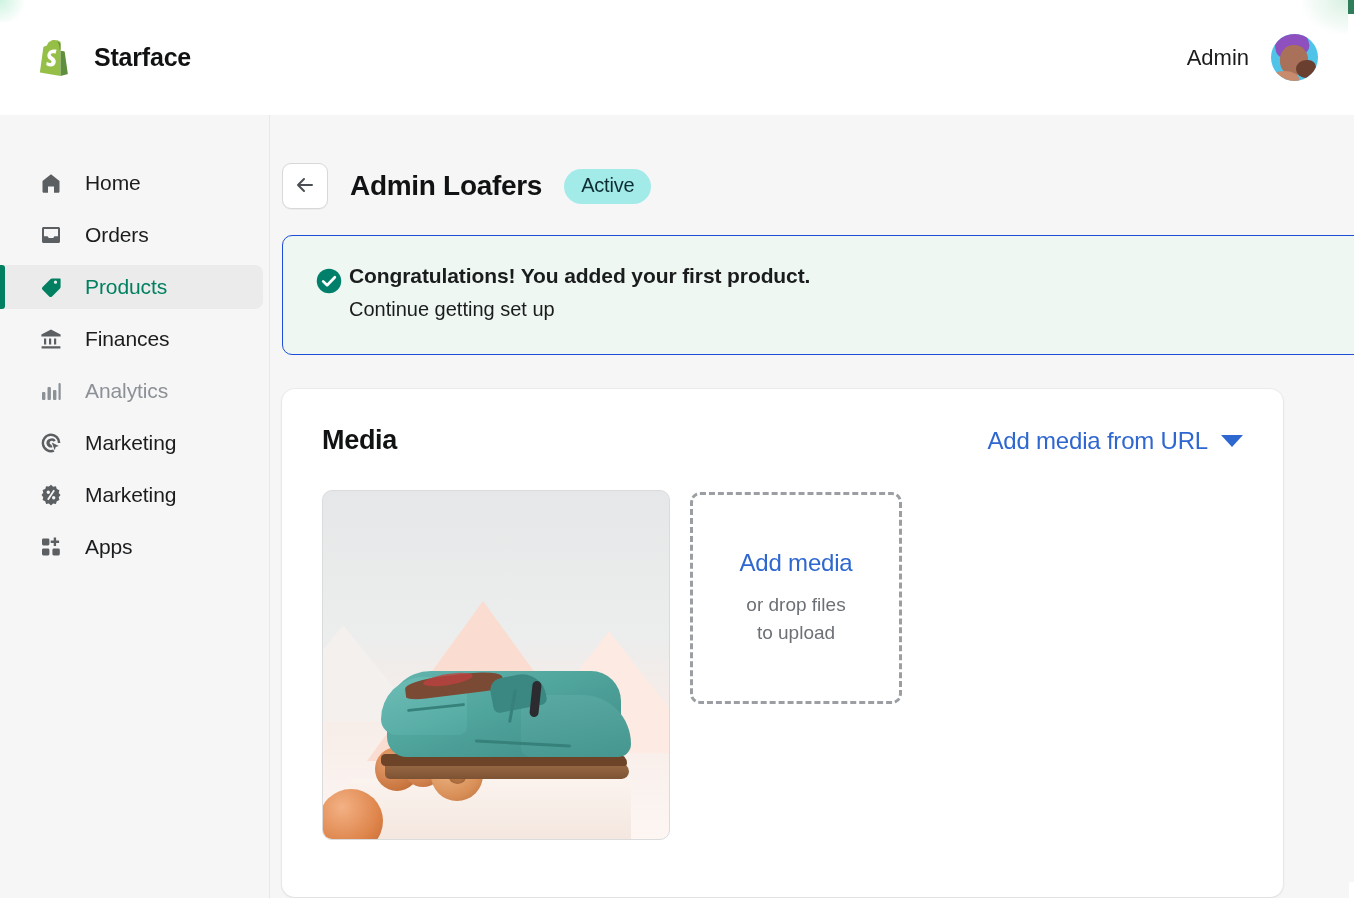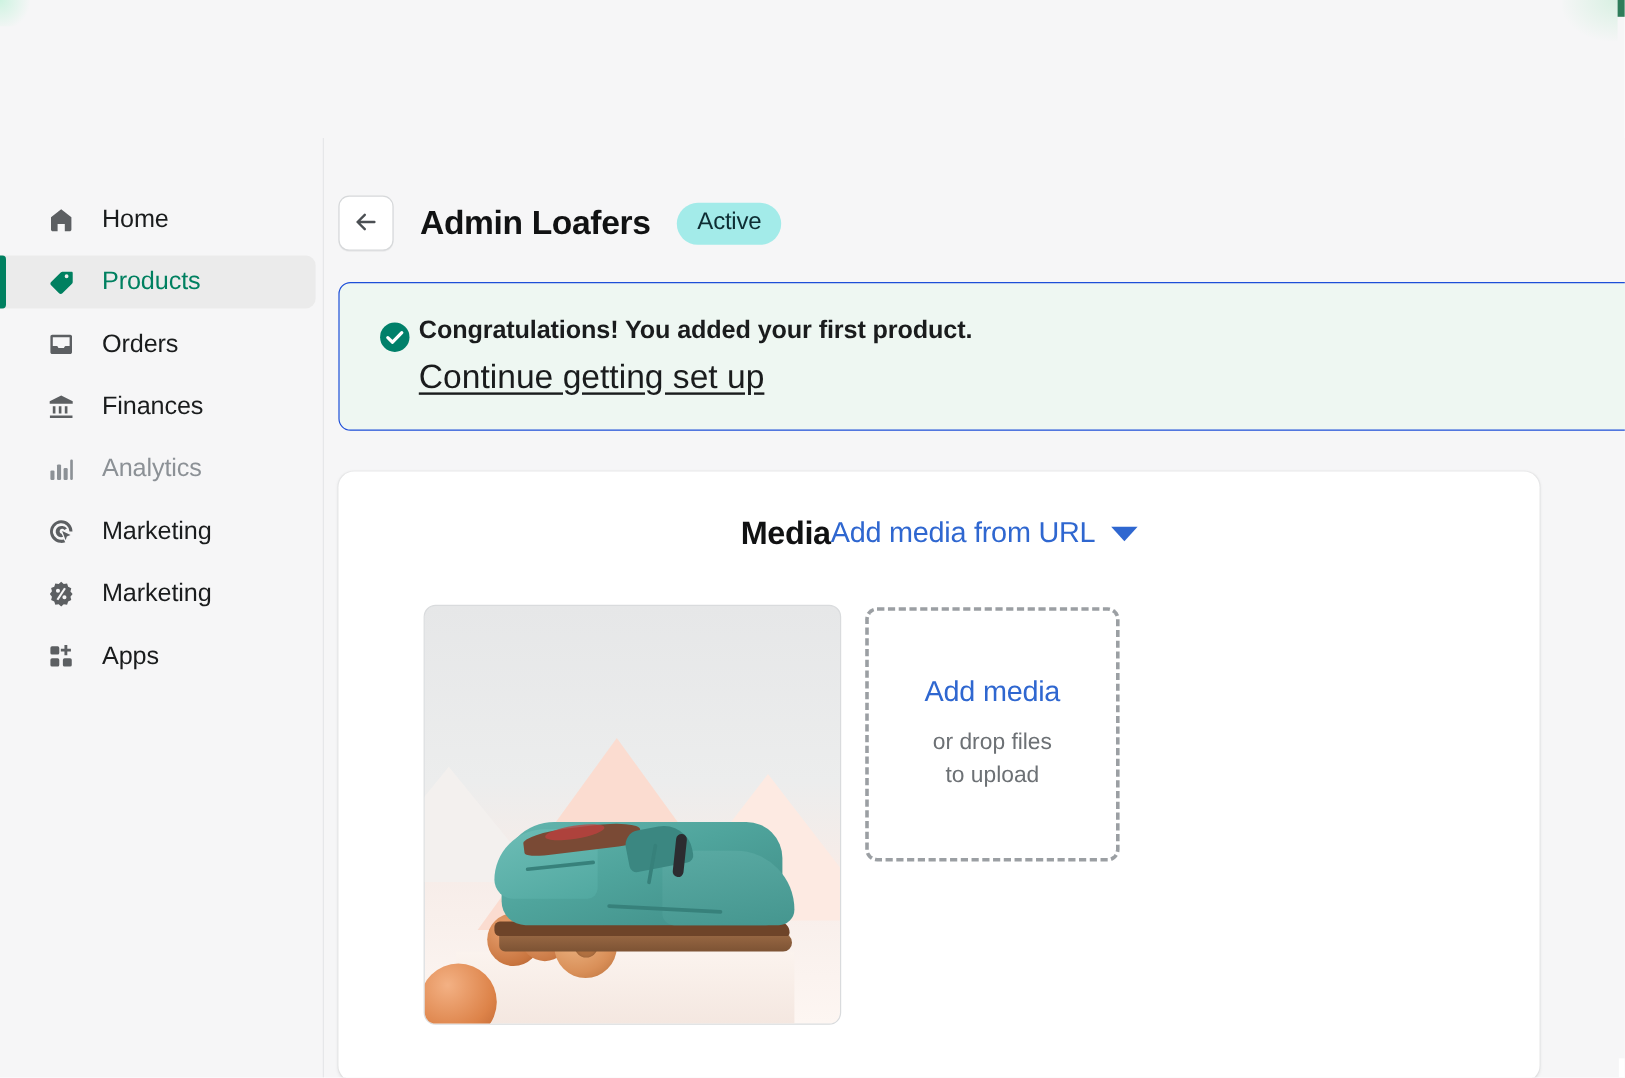--- a/index.html
+++ b/index.html
@@ -155,58 +155,58 @@
     display: flex; gap: 6px;
     margin-bottom: 34px;
   }
   .banner-icon { width: 28px; height: 28px; flex: none; margin-top: 3px; }
   .banner-icon svg { width: 28px; height: 28px; display: block; }
   .banner-title {
     font-size: 21px; font-weight: bold; color: #1a1c1d;
     letter-spacing: -0.1px; margin-bottom: 10px;
   }
   .banner-link {
-    font-size: 28px; color: #1a1c1d; text-decoration: underline;
+    font-size: 20px; color: #1a1c1d; 
     text-underline-offset: 4px; cursor: pointer;
   }
   .banner-close {
     position: absolute; right: 20px; top: 24px;
     width: 34px; height: 34px;
     display: flex; align-items: center; justify-content: center;
     cursor: pointer;
   }
   .banner-close svg { width: 22px; height: 22px; stroke: #5c5f62; stroke-width: 2.2; fill: none; }
 
   
   .card {
     width: 1001px; height: 508px;
     background: #ffffff;
     border-radius: 13px;
     box-shadow: 0 0 0 1px rgba(0,0,0,0.03), 0 1px 3px rgba(22,29,37,0.09);
     padding: 36px 40px;
     overflow: hidden;
   }
   .card-head {
-    display: flex; align-items: center; justify-content: center;
-    margin-bottom: 44px;
+    display: flex; align-items: center; justify-content: space-between;
+    margin-bottom: 34px;
   }
   .card-title {
     font-size: 27px; font-weight: bold; color: #111213; letter-spacing: -0.3px;
   }
   .url-link {
     display: flex; align-items: center; gap: 13px;
     font-size: 24px; color: #2f67d0; cursor: pointer; letter-spacing: -0.2px;
   }
   .caret {
     width: 0; height: 0;
     border-left: 11px solid transparent;
     border-right: 11px solid transparent;
     border-top: 12px solid #2f67d0;
   }
-  .media-row { display: flex; gap: 20px; align-items: flex-start; margin-left: 31px; }
+  .media-row { display: flex; gap: 20px; align-items: flex-start; }
 
   
   .thumb {
     width: 348px; height: 350px; flex: none;
     border: 1px solid #d9dbdd; border-radius: 10px;
     overflow: hidden; position: relative;
     background: linear-gradient(180deg, #e6e7e8 0%, #eceded 42%, #f6ece8 62%, #fdf6f2 100%);
     cursor: pointer;
   }
   .tri-big {
@@ -325,48 +325,70 @@
   .dz-action { font-size: 24px; color: #2f67d0; letter-spacing: -0.2px; }
   .dz-hint {
     font-size: 19px; color: #6d7175; text-align: center; line-height: 1.45;
   }
 </style>
 </head>
 <body>
 
 <div id="app">
 
+  <div class="topbar">
+    <div class="topbar-left">
+      <span>
+        <svg class="logo-bag" viewBox="0 0 36 40" aria-hidden="true">
+          <path d="M14.5 3.2c-1.8.5-3 2.3-3.6 4.4l-2.6.8C7.6 8.6 7.5 8.7 7.4 9.3 7.3 9.8 4 34.4 4 34.4L24.5 38V3.6c-.3-.1-.6-.2-.9-.2-1.2-1.2-2.6-1.4-4-1.2-1.7-.2-3.5-.2-5.1 1z" fill="#95bf47"></path>
+          <path d="M24.5 3.6V38l7.5-1.9s-3.2-21.8-3.3-22.2c0-.4-.3-.6-.6-.7l-2.7-.2-1.9-1.9c.1-.3.1-.6.1-.9 0-2.9-1-5.3-2.4-6.5.9.1 1.8.5 2.5 1.2.3.3.6.5.8.7z" fill="#5e8e3e"></path>
+          <path d="M20.4 12.6l-1 3.2s-1.1-.6-2.5-.5c-2 .1-2.1 1.4-2.1 1.7.1 1.7 4.6 2.1 4.9 6.1.2 3.2-1.7 5.4-4.4 5.5-3.3.2-5.1-1.8-5.1-1.8l.7-3s1.8 1.4 3.3 1.3c1-.1 1.3-.9 1.3-1.4-.1-2.2-3.8-2.1-4.1-5.8-.2-3.1 1.8-6.2 6.3-6.5 1.8-.1 2.7.2 2.7.2z" fill="#ffffff"></path>
+        </svg>
+      </span>
+      <span class="brand">Starface</span>
+    </div>
+
+    <div class="topbar-right">
+      <span class="admin-label">Admin</span>
+      <span class="avatar">
+        <span class="hair"></span>
+        <span class="face"></span>
+        <span class="shoulder"></span>
+        <span class="hand"></span>
+      </span>
+    </div>
+  </div>
 
   <nav class="sidebar">
 
     <div class="nav-item">
       <span class="nav-icon">
         <svg viewBox="0 0 24 24">
             <path d="M12 3.3 3.5 10v10.2c0 .9.7 1.6 1.6 1.6H9v-6.2h6v6.2h3.9c.9 0 1.6-.7 1.6-1.6V10L12 3.3z"></path>
           </svg>
       </span>
       <span class="nav-label">Home</span>
     </div>
 
+    <div class="nav-item">
+      <span class="nav-icon">
+        <svg viewBox="0 0 24 24">
+            <path d="M4.5 4h15c.8 0 1.5.7 1.5 1.5v13c0 .8-.7 1.5-1.5 1.5h-15C3.7 20 3 19.3 3 18.5v-13C3 4.7 3.7 4 4.5 4zm.5 2v7.3h3.3c.4 0 .7.2.9.6l.5 1.1h4.6l.5-1.1c.2-.4.5-.6.9-.6H19V6H5z"></path>
+          </svg>
+      </span>
+      <span class="nav-label">Orders</span>
+    </div>
+
     <div class="nav-item active">
       <span class="nav-icon">
         <svg viewBox="0 0 24 24">
             <path d="M20.6 3.4H13c-.5 0-1 .2-1.4.6l-8 8c-.8.8-.8 2 0 2.8l6.6 6.6c.8.8 2 .8 2.8 0l8-8c.4-.4.6-.9.6-1.4V4.4c0-.6-.4-1-1-1zm-4.1 5.4a1.6 1.6 0 1 1 0-3.2 1.6 1.6 0 0 1 0 3.2z"></path>
           </svg>
       </span>
       <span class="nav-label">Products</span>
-    </div>
-
-    <div class="nav-item">
-      <span class="nav-icon">
-        <svg viewBox="0 0 24 24">
-            <path d="M4.5 4h15c.8 0 1.5.7 1.5 1.5v13c0 .8-.7 1.5-1.5 1.5h-15C3.7 20 3 19.3 3 18.5v-13C3 4.7 3.7 4 4.5 4zm.5 2v7.3h3.3c.4 0 .7.2.9.6l.5 1.1h4.6l.5-1.1c.2-.4.5-.6.9-.6H19V6H5z"></path>
-          </svg>
-      </span>
-      <span class="nav-label">Orders</span>
     </div>
 
 
     <div class="nav-item">
       <span class="nav-icon">
         <svg viewBox="0 0 24 24">
             <path d="M12 2.6 2.4 7.4v2h19.2v-2L12 2.6zM5 11.5v6H7.2v-6H5zm5 0v6h2.2v-6H10zm5 0v6h2.2v-6H15zM2.6 19.3v2.1h18.8v-2.1H2.6z"></path>
           </svg>
       </span>
       <span class="nav-label">Finances</span>

